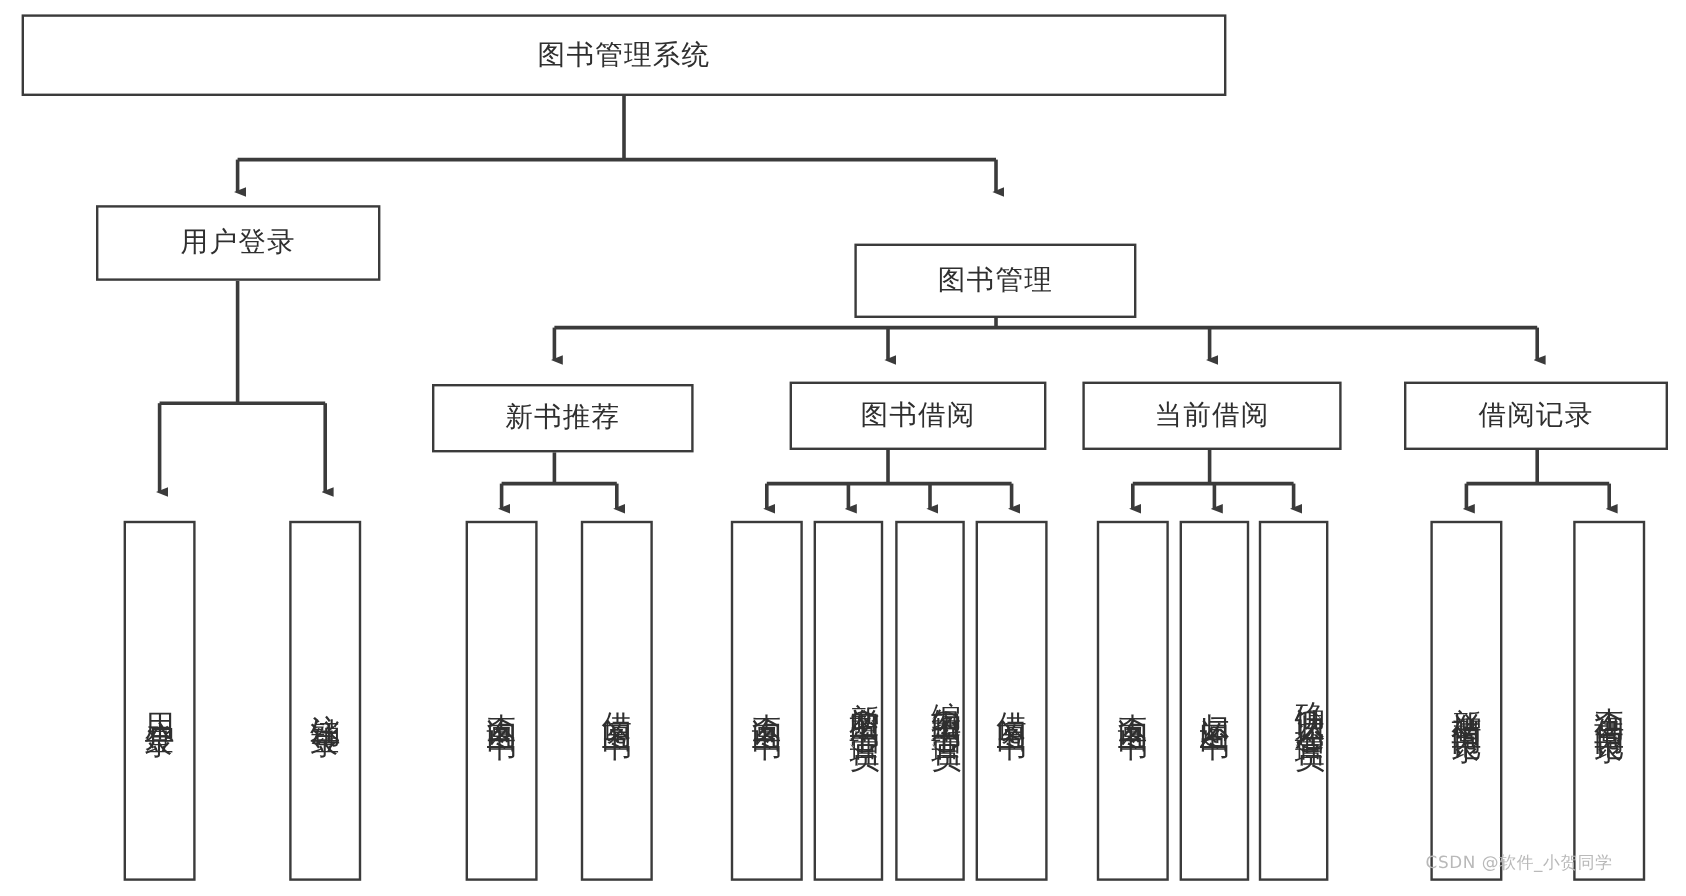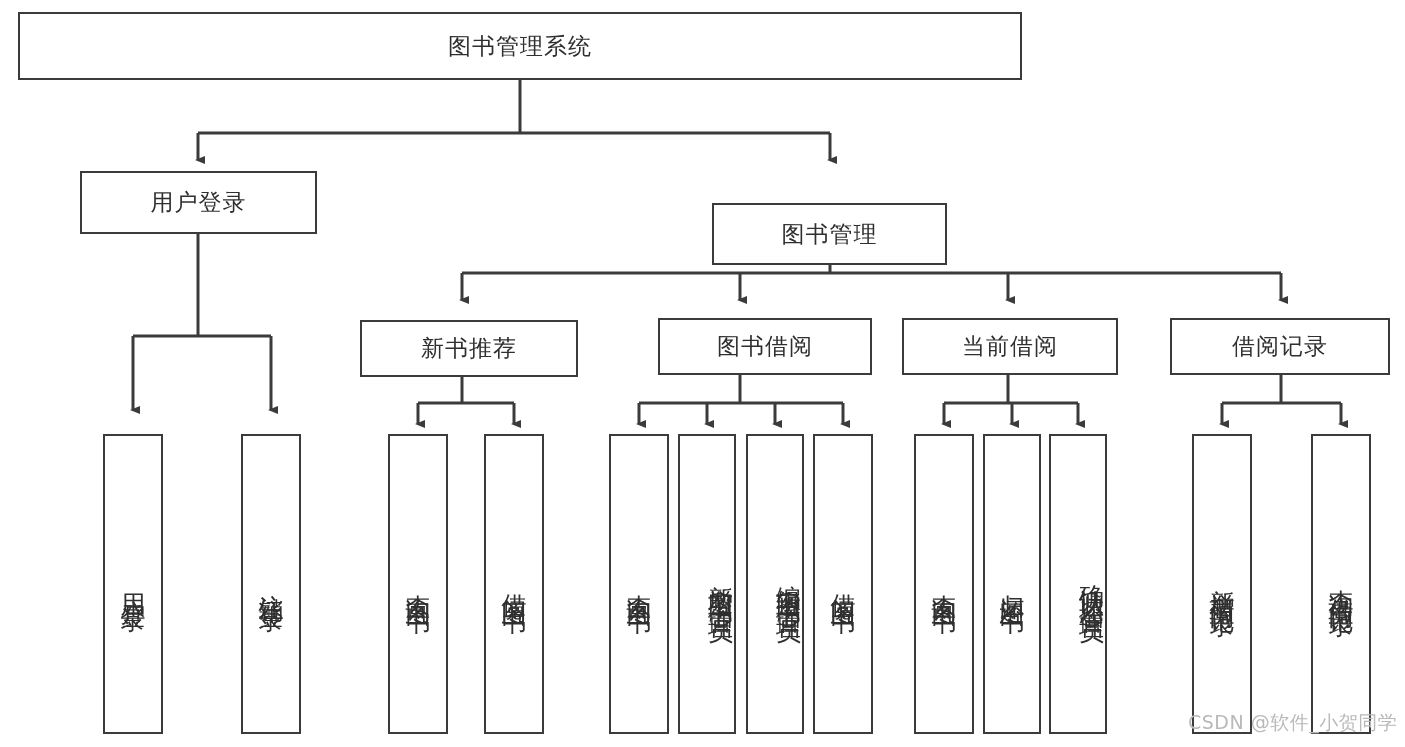--- a/index.html
+++ b/index.html
@@ -55,21 +55,21 @@
   }
   .node-label {
     display: block;
     white-space: nowrap;
     line-height: 1.08;
   }
   .watermark {
     position: absolute;
     left: 1188px;
     top: 710px;
-    font-size: 19px;
+    font-size: 14px;
     color: #b9b9b9;
     white-space: nowrap;
     letter-spacing: 0.5px;
   }
 </style>
 </head>
 <body>
 
 <div id="canvas">
 

